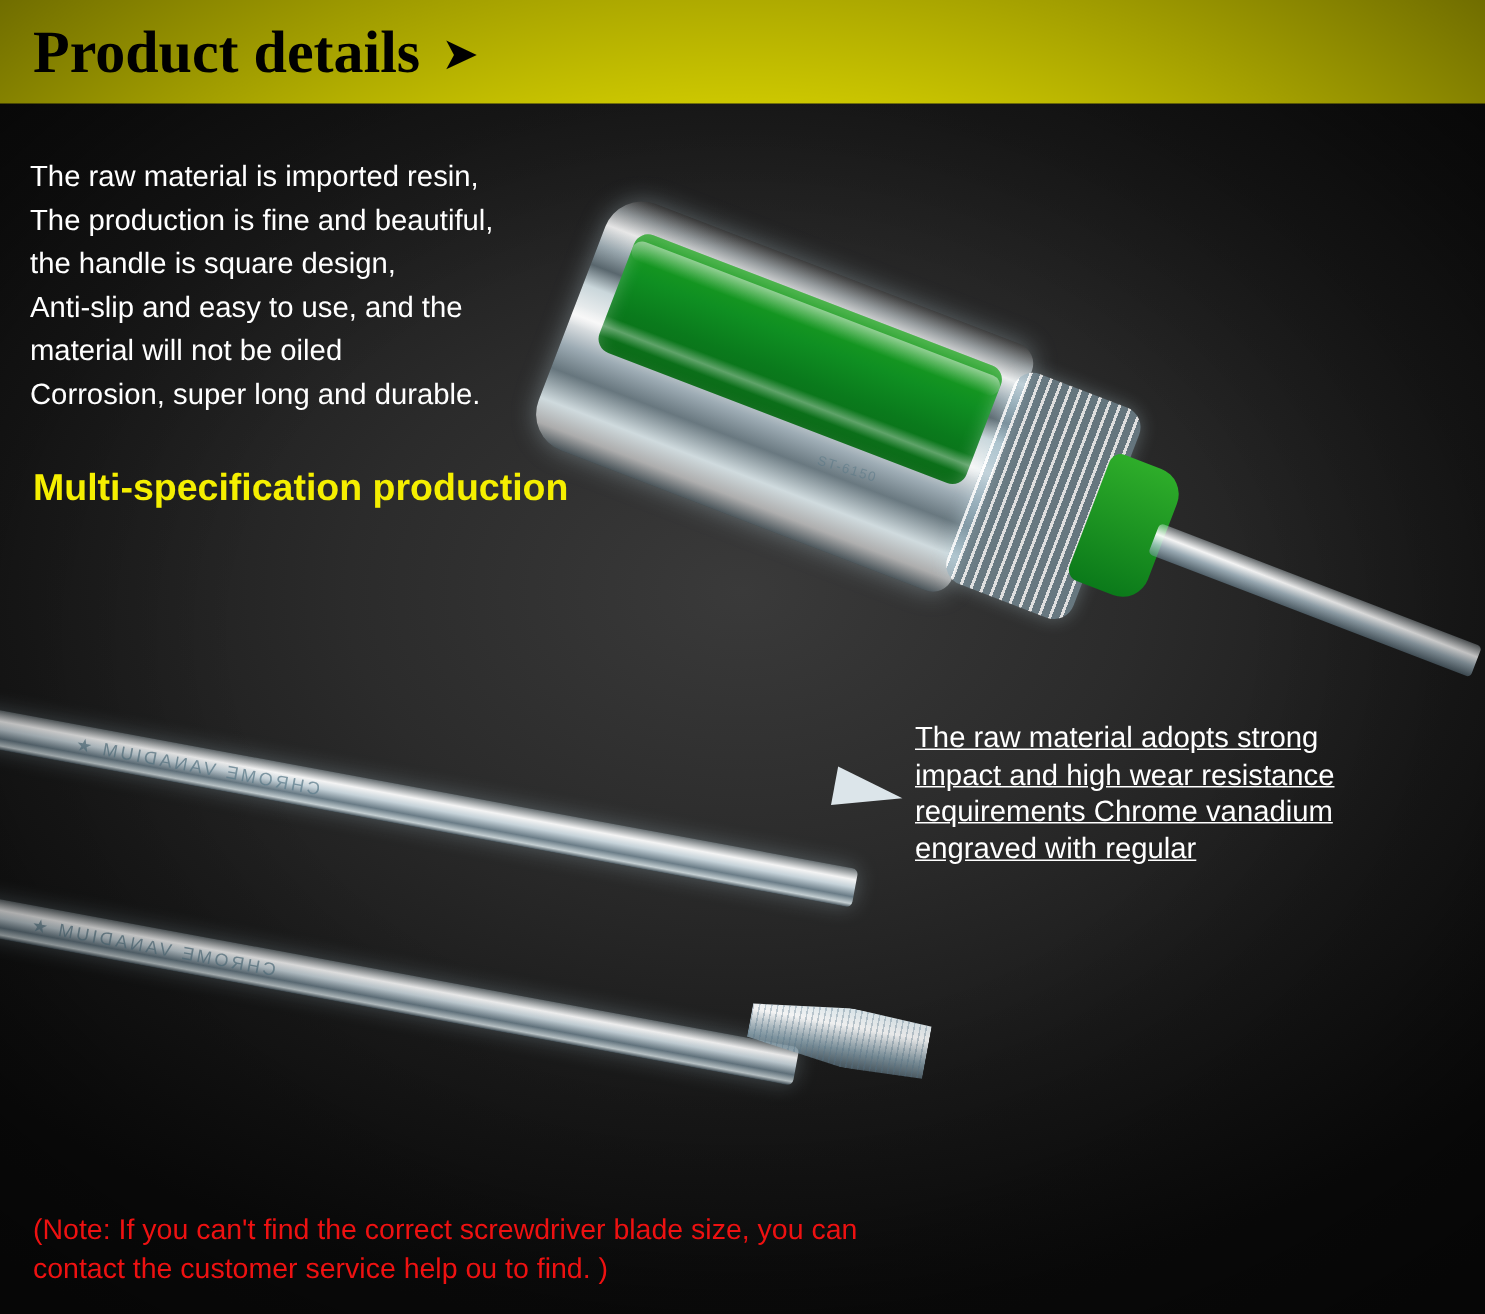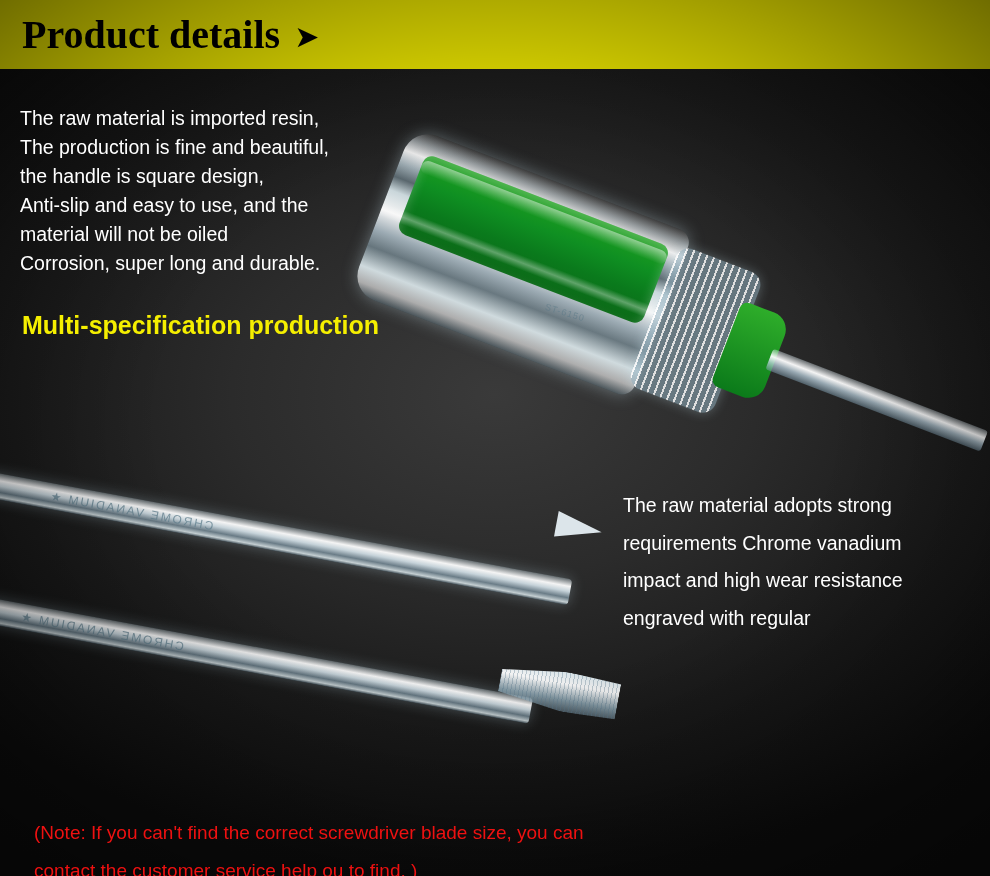--- a/index.html
+++ b/index.html
@@ -56,37 +56,37 @@
     line-height:1.2;
     white-space:nowrap;
   }
   
   .right-text{
     position:absolute;left:610px;top:480px;width:355px;
     color:#fff;
     font-size:19.5px;
     line-height:24.5px;
   }
-  .right-text p{margin:13px;}
+  .right-text p{margin:0;text-decoration:underline;}
   .yellow-title-2{
     position:absolute;left:610px;top:618px;
     color:#f5ef00;
     font-weight:bold;
     font-size:27px;
     line-height:30px;
     width:360px;
   }
   
   .note{
     position:absolute;left:22px;top:808px;width:880px;
     color:#ee1111;
     font-size:19px;
     line-height:26px;
   }
-  .note p{margin:12px;}
+  .note p{margin:0;}
 
   
   .driver{
     position:absolute;
     left:352px;top:88px;
     width:640px;height:350px;
     transform:rotate(21deg);
     transform-origin:0 50%;
   }
   .handle{
@@ -250,22 +250,22 @@
     <p>The production is fine and beautiful,</p>
     <p> the handle is square design,</p>
     <p>Anti-slip and easy to use, and the</p>
     <p>material will not be oiled</p>
     <p>Corrosion, super long and durable.</p>
   </div>
   <div class="yellow-title-1">Multi-specification production</div>
 
   <div class="right-text">
     <p>The raw material adopts strong</p>
+    <p>impact and high wear resistance</p>
     <p>requirements Chrome vanadium</p>
-    <p>impact and high wear resistance</p>
     <p>engraved with regular</p>
   </div>
 
   <div class="note">
     <p>(Note: If you can't find the correct screwdriver blade size, you can</p>
     <p>contact the customer service help ou to find. )</p>
   </div>
 
 </div>
 

